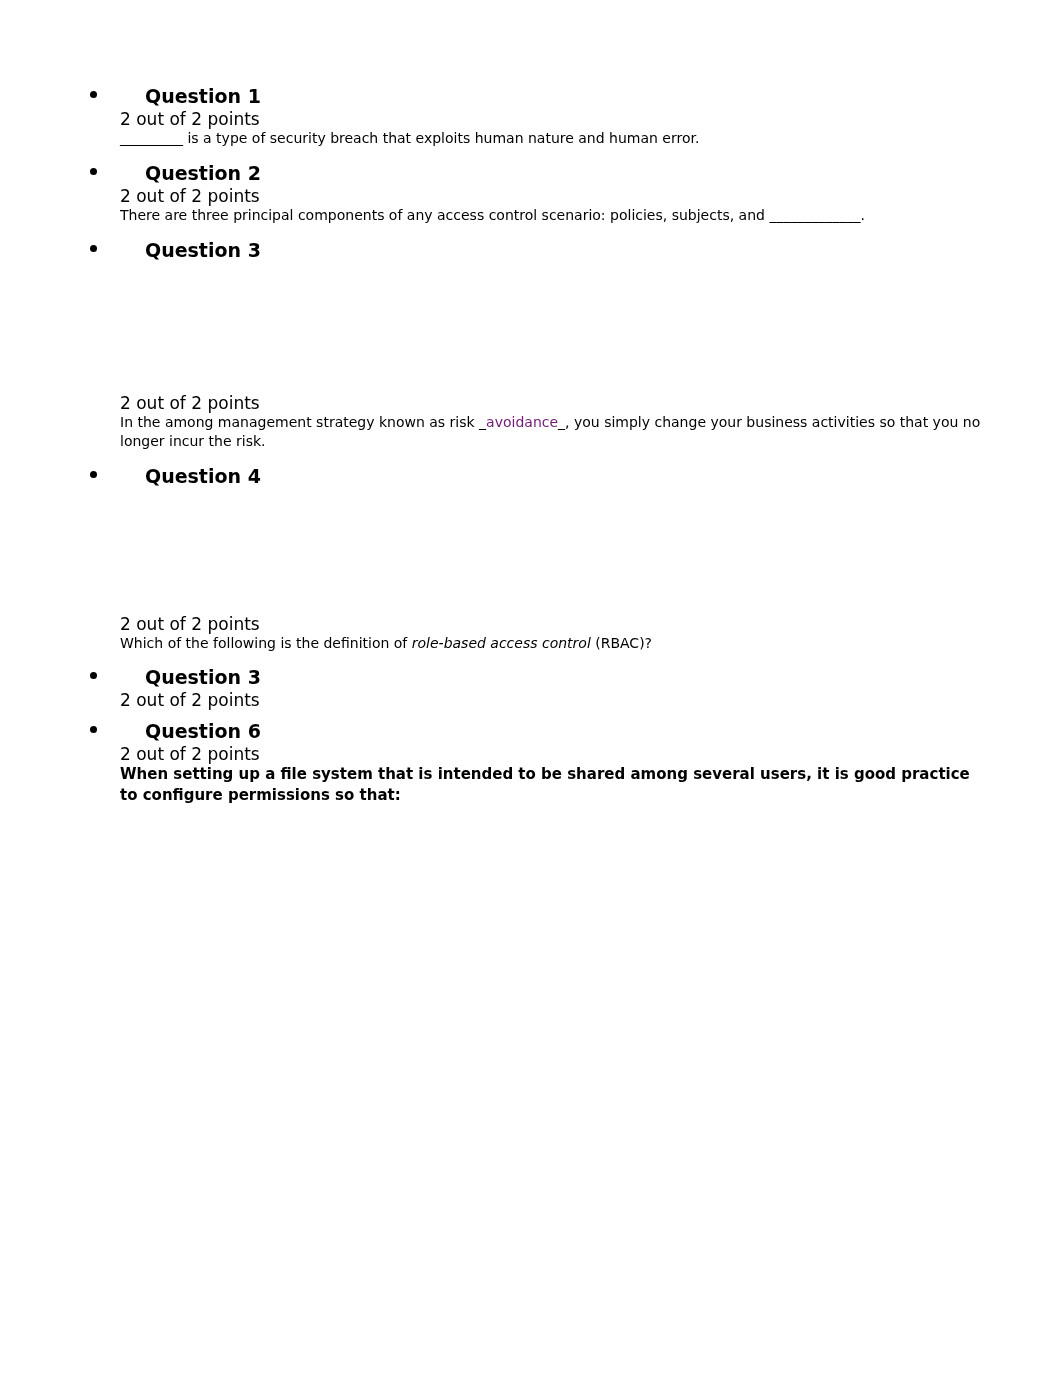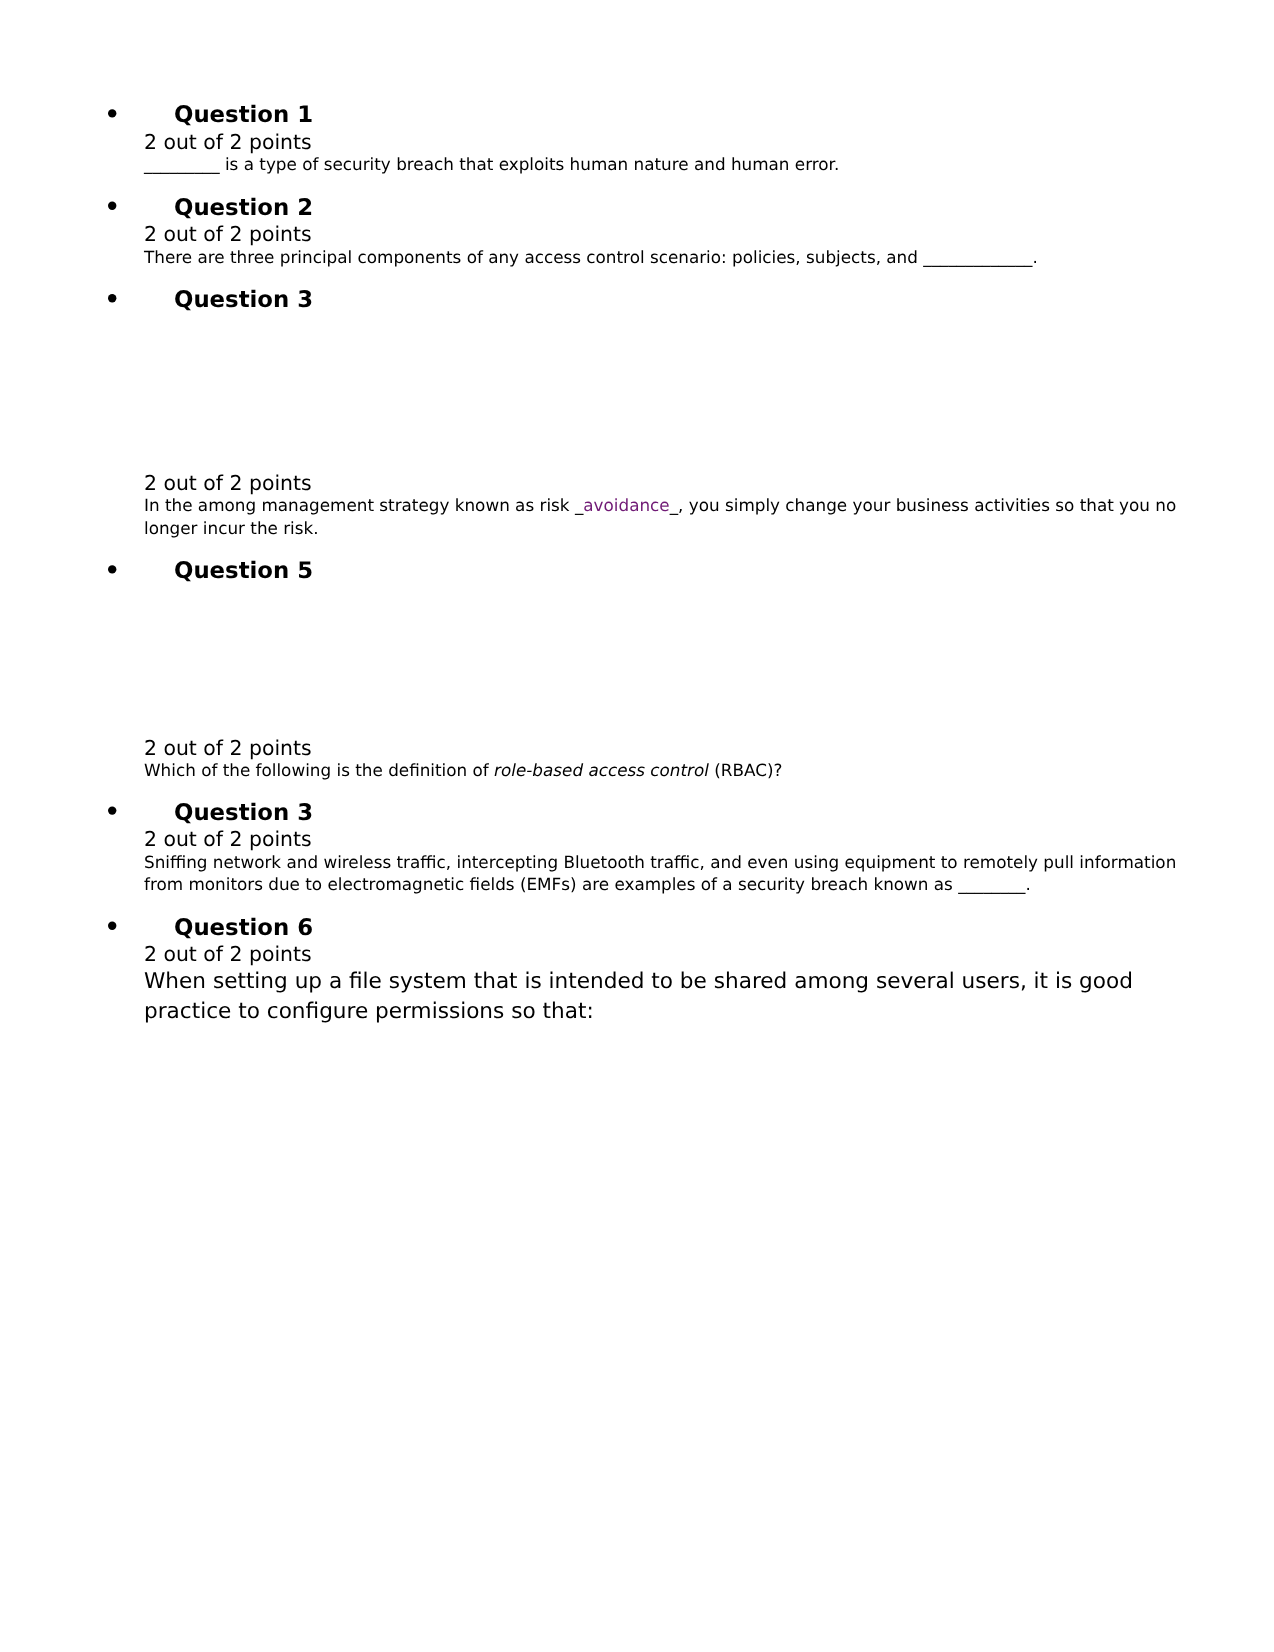--- a/index.html
+++ b/index.html
@@ -57,21 +57,22 @@
     .gap-medium {
       height: 125px;
     }
     .answer {
       color: #701a75;
     }
     .italic {
       font-style: italic;
     }
     .q6-body {
-      font-size: 18px;
+      font-size: 15px;
+      font-weight: bold;
     }
   </style>
 </head>
 <body>
 
 <ul class="questions-list">
 
   <li class="question-item">
     <span class="bullet"></span>
     <div class="question-header">Question 1</div>
@@ -95,35 +96,32 @@
     <div class="question-header">Question 3</div>
     <div class="gap-large"></div>
     <div class="points">2 out of 2 points</div>
     <div class="question-body">
       <span>In the among management strategy known as risk _</span><span class="answer">avoidance</span><span>_, you simply change your business activities so that you no longer incur the risk.</span>
     </div>
   </li>
 
   <li class="question-item">
     <span class="bullet"></span>
-    <div class="question-header">Question 5</div>
+    <div class="question-header">Question 4</div>
     <div class="gap-medium"></div>
     <div class="points">2 out of 2 points</div>
     <div class="question-body">
       <span>Which of the following is the definition of </span><span class="italic">role-based access control</span><span> (RBAC)?</span>
     </div>
   </li>
 
   <li class="question-item">
     <span class="bullet"></span>
     <div class="question-header">Question 3</div>
     <div class="points">2 out of 2 points</div>
-    <div class="question-body">
-      <span>Sniffing network and wireless traffic, intercepting Bluetooth traffic, and even using equipment to remotely pull information from monitors due to electromagnetic fields (EMFs) are examples of a security breach known as ________.</span>
-    </div>
   </li>
 
   <li class="question-item">
     <span class="bullet"></span>
     <div class="question-header">Question 6</div>
     <div class="points">2 out of 2 points</div>
     <div class="question-body q6-body">
       <span>When setting up a file system that is intended to be shared among several users, it is good practice to configure permissions so that:</span>
     </div>
   </li>

